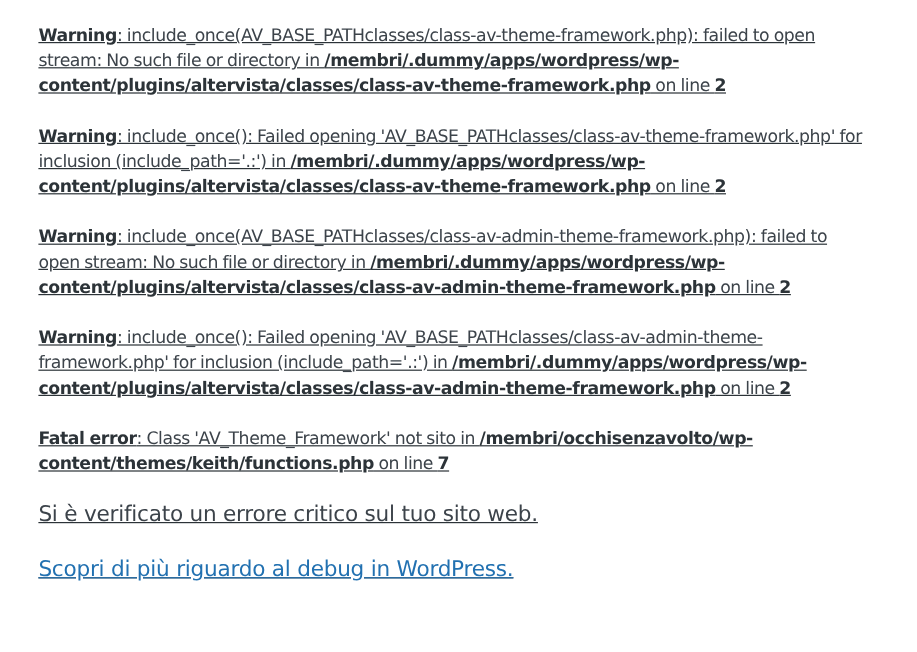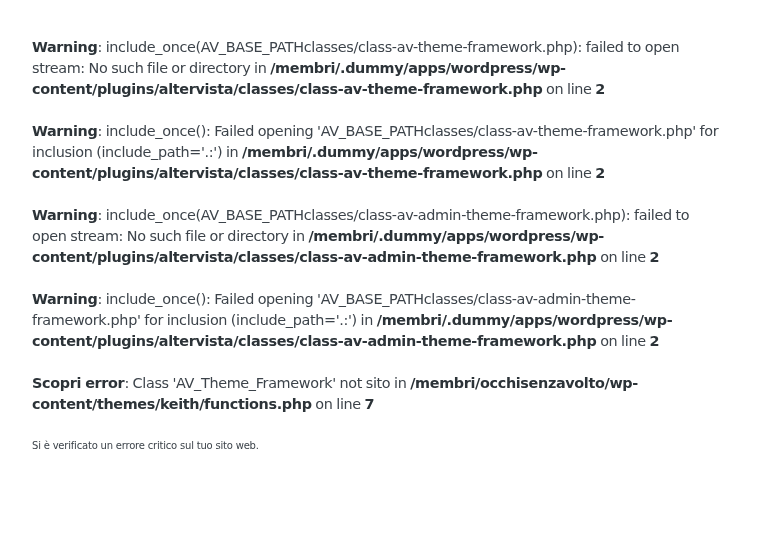--- a/index.html
+++ b/index.html
@@ -9,37 +9,38 @@
     }
     body {
       width: 764px;
       height: 543px;
       overflow: hidden;
       font-family: "DejaVu Sans", "Liberation Sans", sans-serif;
       color: #2c3338;
     }
     .page {
       position: relative;
-      padding: 37px 0 0 32px;
+      padding: 20px 0 0 32px;
       width: 690px;
+      text-decoration: underline;
     }
     .php-error {
       font-size: 14.4px;
       line-height: 21px;
       margin: 0 0 21px 0;
       color: #3c434a;
       letter-spacing: -0.35px;
       word-spacing: -0.5px;
     }
     .php-error b {
       font-weight: bold;
       color: #2c3338;
     }
     .wp-die-message {
-      font-size: 10px;
+      font-size: 18px;
       line-height: 19px;
       margin: 0;
       color: #3c434a;
       letter-spacing: -0.2px;
     }
     .wp-die-message.first {
       margin-top: 12px;
     }
     .wp-die-message.link-line {
       margin-top: 27px;
@@ -55,18 +56,19 @@
 <div class="page">
 
   <p class="php-error"><b>Warning</b><span>: include_once(AV_BASE_PATHclasses/class-av-theme-framework.php): failed to open stream: No such file or directory in </span><b>/membri/.dummy/apps/wordpress/wp-content/plugins/altervista/classes/class-av-theme-framework.php</b><span> on line </span><b>2</b></p>
 
   <p class="php-error"><b>Warning</b><span>: include_once(): Failed opening 'AV_BASE_PATHclasses/class-av-theme-framework.php' for inclusion (include_path='.:') in </span><b>/membri/.dummy/apps/wordpress/wp-content/plugins/altervista/classes/class-av-theme-framework.php</b><span> on line </span><b>2</b></p>
 
   <p class="php-error"><b>Warning</b><span>: include_once(AV_BASE_PATHclasses/class-av-admin-theme-framework.php): failed to open stream: No such file or directory in </span><b>/membri/.dummy/apps/wordpress/wp-content/plugins/altervista/classes/class-av-admin-theme-framework.php</b><span> on line </span><b>2</b></p>
 
   <p class="php-error"><b>Warning</b><span>: include_once(): Failed opening 'AV_BASE_PATHclasses/class-av-admin-theme-framework.php' for inclusion (include_path='.:') in </span><b>/membri/.dummy/apps/wordpress/wp-content/plugins/altervista/classes/class-av-admin-theme-framework.php</b><span> on line </span><b>2</b></p>
 
-  <p class="php-error"><b>Scopri error</b><span>: Class 'AV_Theme_Framework' not sito in </span><b>/membri/occhisenzavolto/wp-content/themes/keith/functions.php</b><span> on line </span><b>7</b></p>
+  <p class="php-error"><b>Fatal error</b><span>: Class 'AV_Theme_Framework' not sito in </span><b>/membri/occhisenzavolto/wp-content/themes/keith/functions.php</b><span> on line </span><b>7</b></p>
 
   <p class="wp-die-message first">Si è verificato un errore critico sul tuo sito web.</p>
 
+  <p class="wp-die-message link-line"><a class="debug-link" href="#">Scopri di più riguardo al debug in WordPress.</a></p>
 
 </div>
 
 </body></html>

